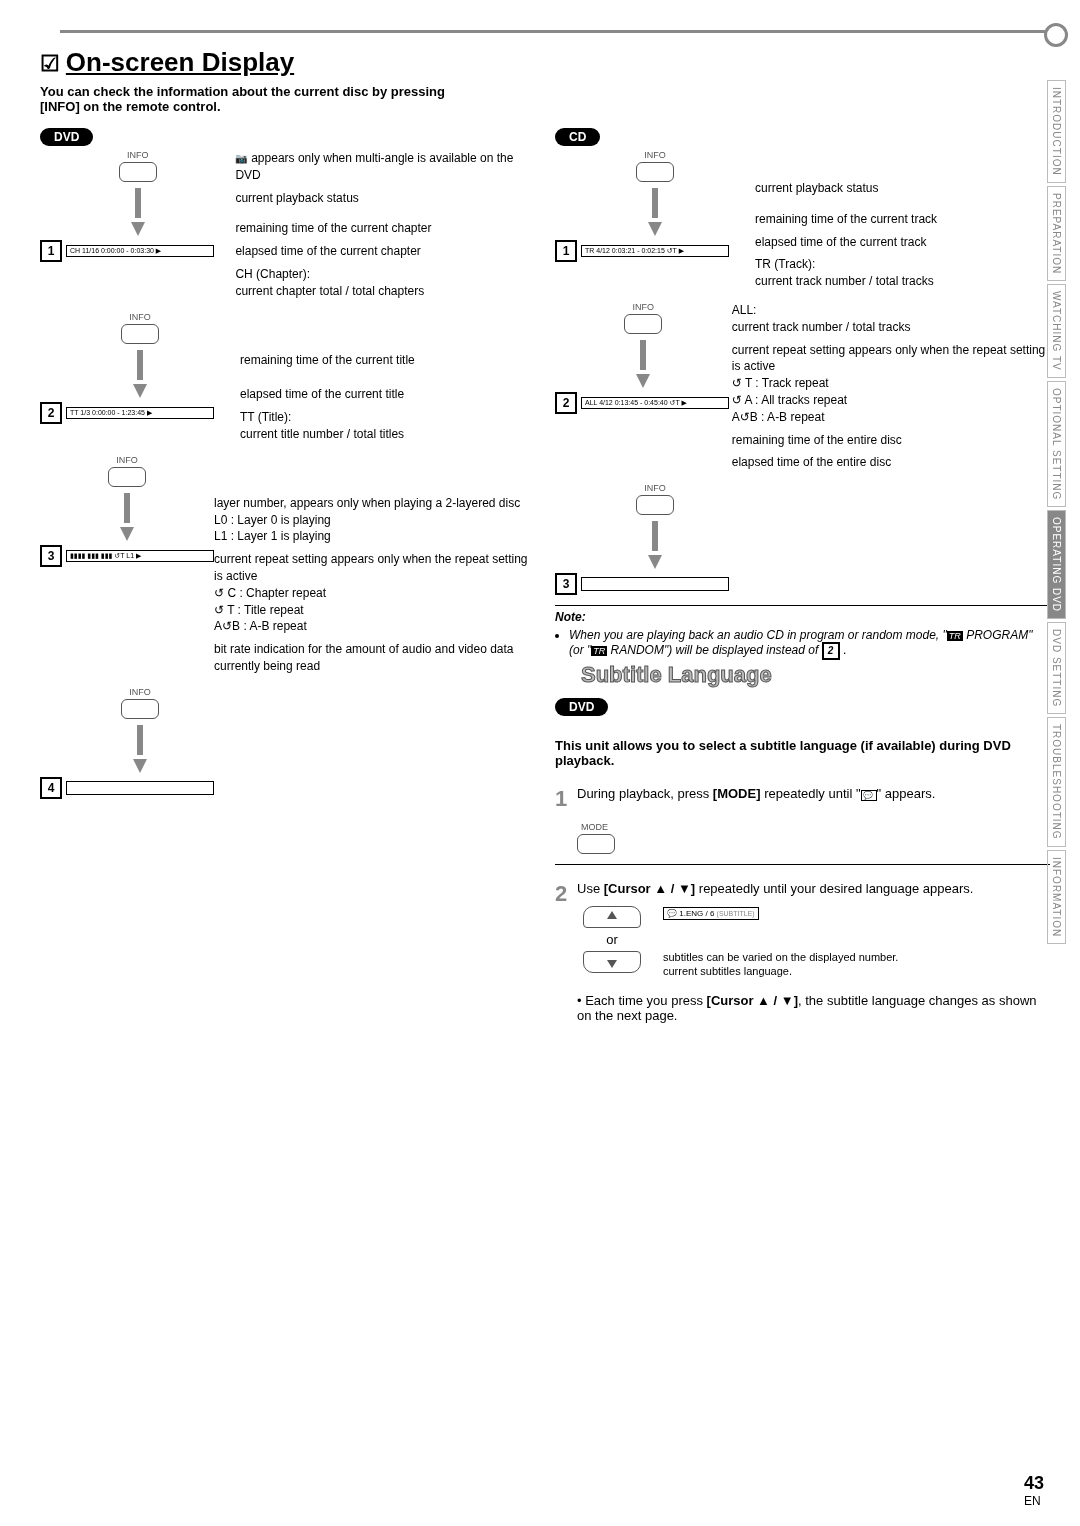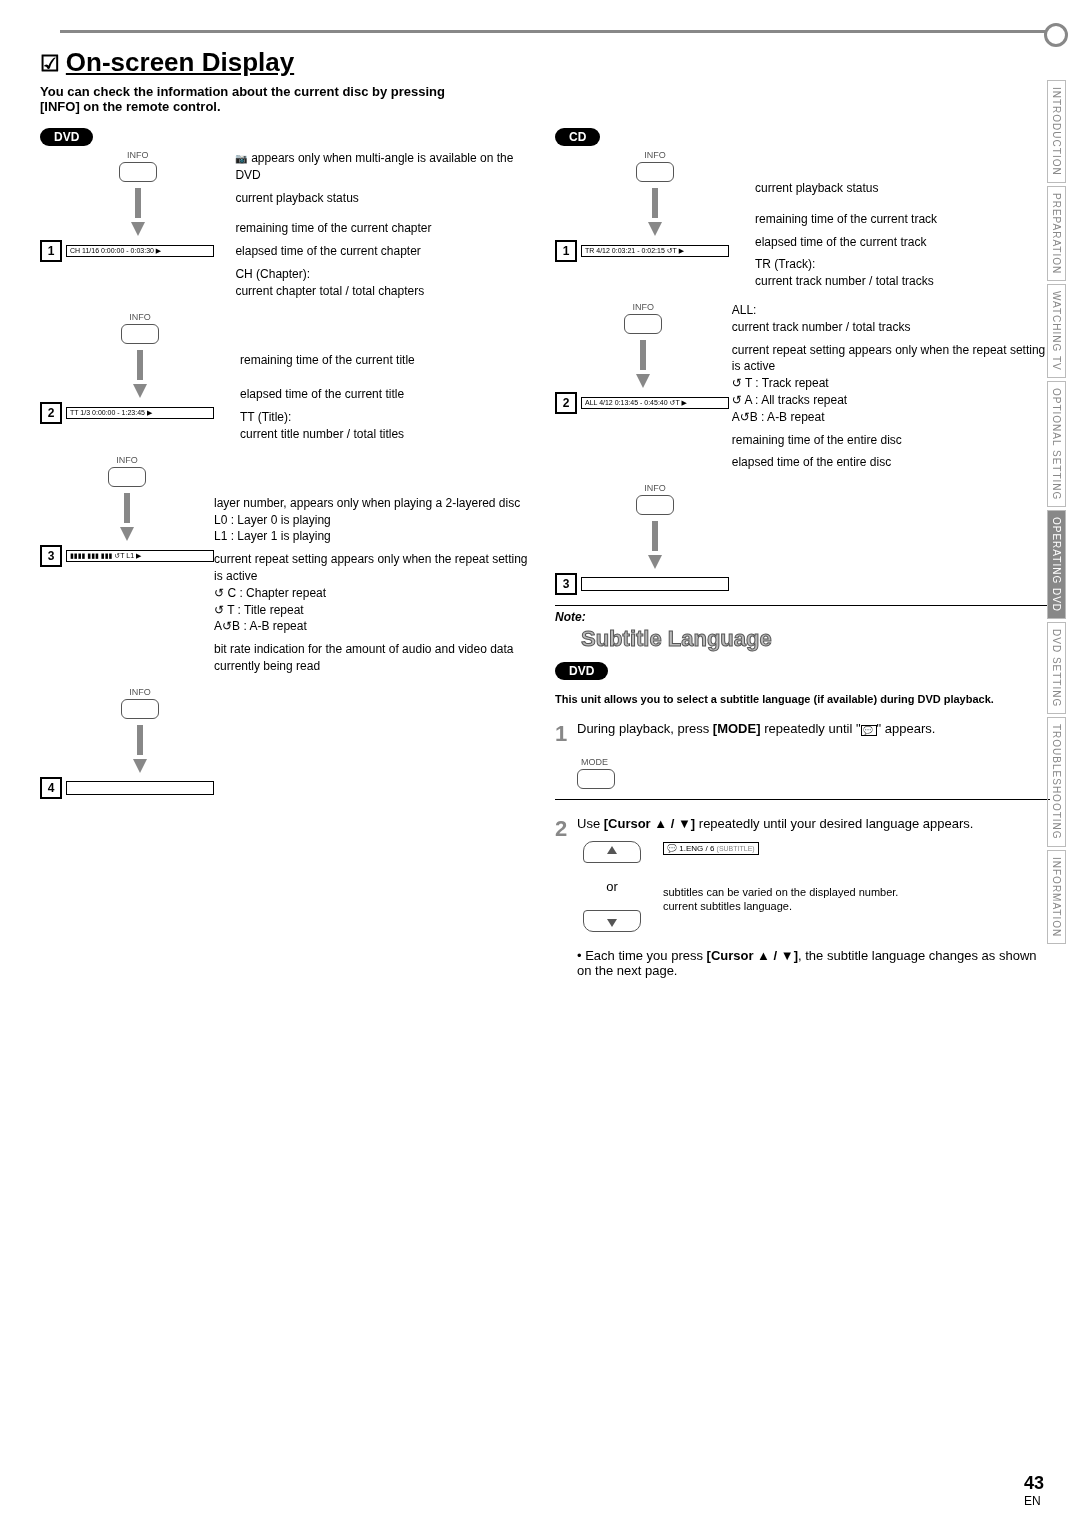--- a/index.html
+++ b/index.html
@@ -142,35 +142,35 @@
   }
   .note-box .hdr { font-style: italic; font-weight: bold; }
   .note-box ul { margin: 4px 0 0 14px; padding: 0; font-style: italic; }
   .sub-lang {
     font-size: 22px;
     font-weight: bold;
     color: #bbb;
     -webkit-text-stroke: 1px #555;
     margin: 2px 0 6px 26px;
   }
-  .body-text { font-size: 11px; font-weight: bold; margin: 9px 0; }
+  .body-text { font-size: 13px; font-weight: bold; margin: 18px 0; }
   .step { display: flex; margin-top: 16px; font-size: 13px; align-items:flex-start; }
   .step .n { font-size: 22px; font-weight: bold; color: #888; width: 22px; }
   .step .t { flex: 1; }
   .osd-small {
     display:inline-block; border:1px solid #000; font-size:8px; padding:0 2px;
   }
   .subtitle-diag {
     margin-top:8px; display:flex; align-items:flex-start; gap:16px;
   }
   .cursor-btn {
     width: 56px; height: 20px; border:1px solid #555; border-radius: 10px 10px 4px 4px;
     position:relative; margin:2px auto;
   }
-  .or-text { text-align:center; font-size:13px; margin:16px 0; }
+  .or-text { text-align:center; font-size:13px; margin:4px 0; }
   .mini-bar-w {
     border:1px solid #000; font-size:8px; padding:1px 3px; white-space:nowrap;
     display:inline-block;
   }
   .leader-desc { font-size:11px; line-height:1.3; margin-top:4px; }
   .footer {
     position:absolute; bottom:18px; right:36px; text-align:left; font-weight:bold;
   }
   .footer .en { font-size:12px; font-weight:normal; display:block; }
   hr.thin { border:none; border-top:1px solid #000; margin:10px 0; }
@@ -345,20 +345,25 @@
           <div style="display:flex;align-items:center;">
             <div class="num-box">3</div>
             <span class="osd-bar" style="min-width:140px;height:10px;"></span>
           </div>
         </div>
       </div>
 
       
       <div class="note-box">
         <div class="hdr">Note:</div>
+        <ul>
+          <li>
+            <span>When you are playing back an audio CD in program or random mode, "</span><span class="tiny">TR</span><span> PROGRAM" (or "</span><span class="tiny">TR</span><span> RANDOM") will be displayed instead of </span><span class="num-box" style="display:inline-block;width:14px;height:14px;line-height:14px;font-size:10px;vertical-align:middle;">2</span><span>.</span>
+          </li>
+        </ul>
       </div>
 
       
       <div class="sub-lang">Subtitle Language</div>
       <div class="badge">DVD</div>
       <div class="body-text">This unit allows you to select a subtitle language (if available) during DVD playback.</div>
 
       <div class="step">
         <div class="n">1</div>
         <div class="t">

